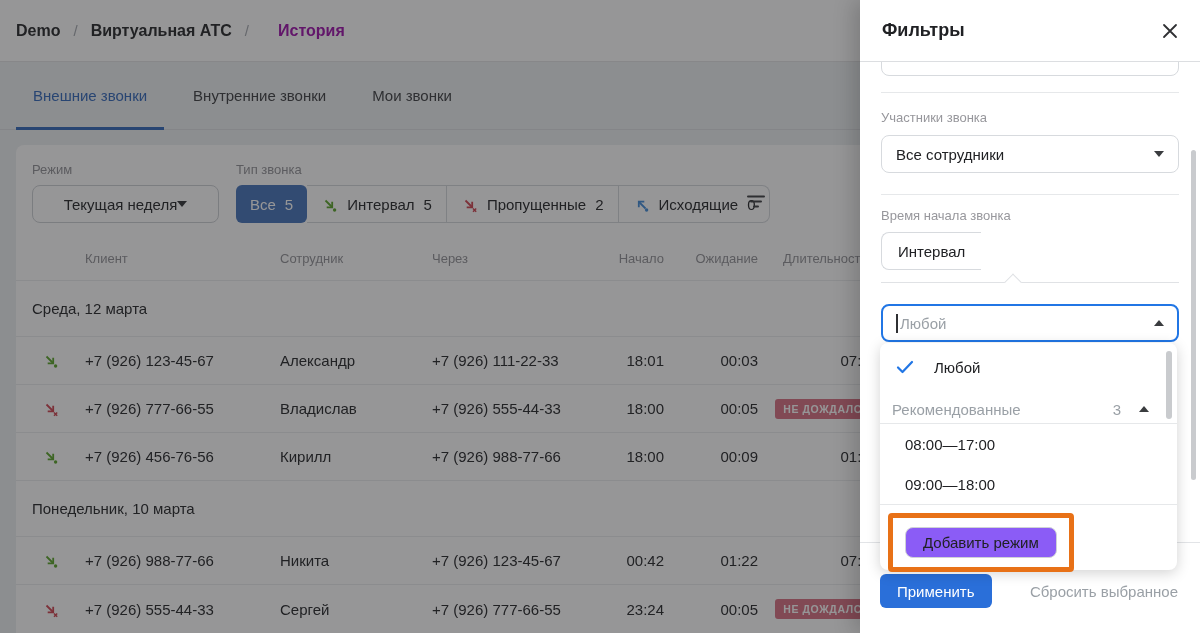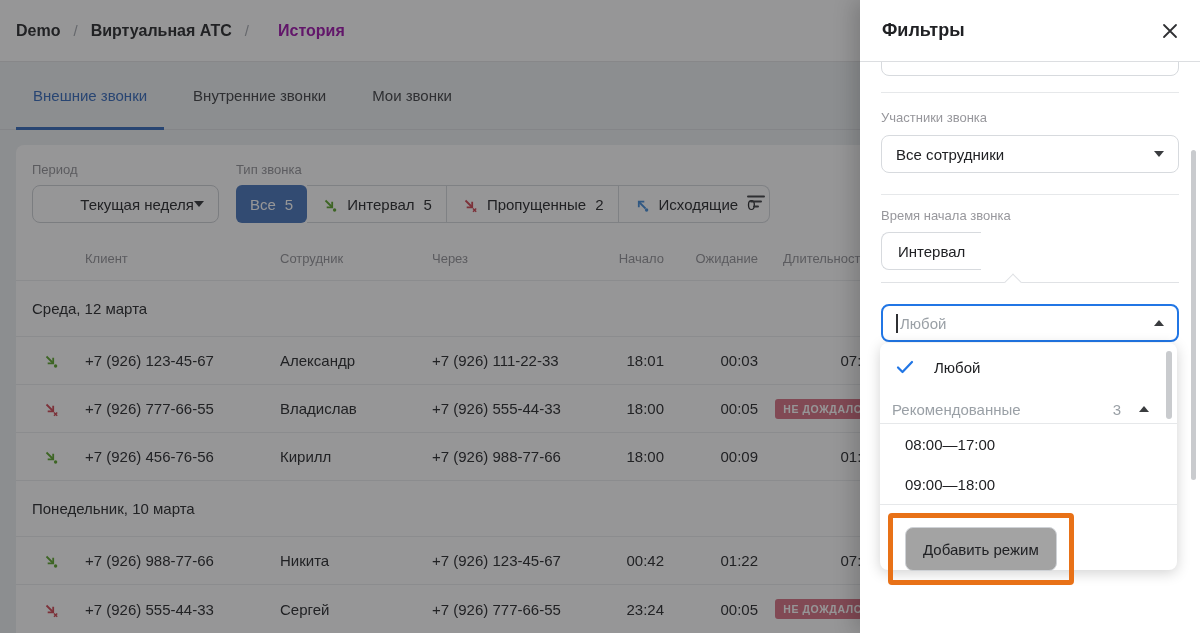--- a/index.html
+++ b/index.html
@@ -27,21 +27,21 @@
   .tab.active::after { content:""; position:absolute; left:0; right:0; bottom:-1px;
     height:3px; background:#3c6fbe; }
 
   .card { position:absolute; left:16px; top:145px; width:1168px; height:520px;
     background:#fff; border-radius:8px 8px 0 0; }
 
   .filtersbar { position:relative; height:91px; }
   .flabel { position:absolute; top:17px; font-size:13px; color:#97979c; }
   .period-select { position:absolute; left:16px; top:40px; width:187px; height:38px;
     border:1px solid #cfd2d6; border-radius:8px; display:flex; align-items:center;
-    justify-content:flex-end; padding:0 14px; font-size:15px; cursor:pointer; }
+    justify-content:center; padding:0 14px; font-size:15px; cursor:pointer; }
   .caret-down { width:0; height:0; border-left:5.5px solid transparent;
     border-right:5.5px solid transparent; border-top:6.5px solid #3a3c3f; }
   .caret-up { width:0; height:0; border-left:5.5px solid transparent;
     border-right:5.5px solid transparent; border-bottom:6.5px solid #3a3c3f; }
 
   .segments { position:absolute; left:220px; top:40px; height:38px; display:flex; }
   .seg-all { background:#4d79bd; color:#fff; border-radius:6px; padding:0 14px;
     display:flex; align-items:center; gap:9px; font-size:15px; cursor:pointer; }
   .seg-group { display:flex; border:1px solid #d7dade; border-left:none;
     border-radius:0 8px 8px 0; }
@@ -112,21 +112,21 @@
     padding:0 16px; gap:20px; font-size:15px; color:#202124; cursor:pointer; }
   .dd-group { margin-top:10px; height:28px; display:flex; align-items:center;
     padding:0 28px 0 12px; font-size:15px; color:#9aa0a6; cursor:pointer; }
   .dd-group .gcount { margin-left:auto; margin-right:18px; }
   .dd-group .caret-up { border-bottom-color:#3a3c3f; }
   .dd-div { border-top:1px solid #e6e8ea; }
   .dd-opt { height:40px; display:flex; align-items:center; padding-left:25px;
     font-size:15px; color:#202124; cursor:pointer; }
   .add-zone { margin:8px 0 0 8px; display:inline-flex; border:5px solid #e87117;
     border-radius:4px; align-items:center; padding:9px 12px; }
-  .add-btn { height:44px; border:1px solid #cfd2d6; border-radius:8px; background:#a3a3a3;
+  .add-btn { height:31px; border:1px solid #cfd2d6; border-radius:8px; background:#8b5cf6;
     font-family:"Liberation Sans",sans-serif; font-size:15px; font-weight:500;
     color:#202124; padding:0 17px; display:flex; align-items:center; cursor:pointer; }
   .dd-scroll { position:absolute; right:5px; top:8px; width:6px; height:68px;
     background:#c9cbce; border-radius:3px; }
 
   .outer-scroll { position:absolute; right:4px; top:150px; width:5px; height:330px;
     background:#c9cbce; border-radius:3px; z-index:40; }
 
   .panel-footer { position:absolute; left:0; right:0; bottom:0; height:91px;
     border-top:1px solid #e2e4e7; z-index:20; }
@@ -151,21 +151,21 @@
 
   <div class="tabsrow">
     <div class="tab active">Внешние звонки</div>
     <div class="tab">Внутренние звонки</div>
     <div class="tab">Мои звонки</div>
   </div>
 
   <div class="card">
 
     <div class="filtersbar">
-      <div class="flabel" style="left:16px">Период</div>
+      <div class="flabel" style="left:16px">Режим</div>
       <div class="period-select">
         <span>Текущая неделя</span>
         <span class="caret-down"></span>
       </div>
 
       <div class="flabel" style="left:220px">Тип звонка</div>
       <div class="segments">
         <div class="seg-all">
           <span>Все</span>
           <span>5</span>
@@ -369,14 +369,18 @@
     <div class="dd-opt">09:00—18:00</div>
     <div class="dd-div"></div>
     <div class="add-zone">
       <button class="add-btn">Добавить режим</button>
     </div>
     <div class="dd-scroll"></div>
   </div>
 
   <div class="outer-scroll"></div>
 
+  <div class="panel-footer">
+    <button class="apply-btn">Применить</button>
+    <span class="reset-link">Сбросить выбранное</span>
+  </div>
 
 </div>
 
 </body></html>

